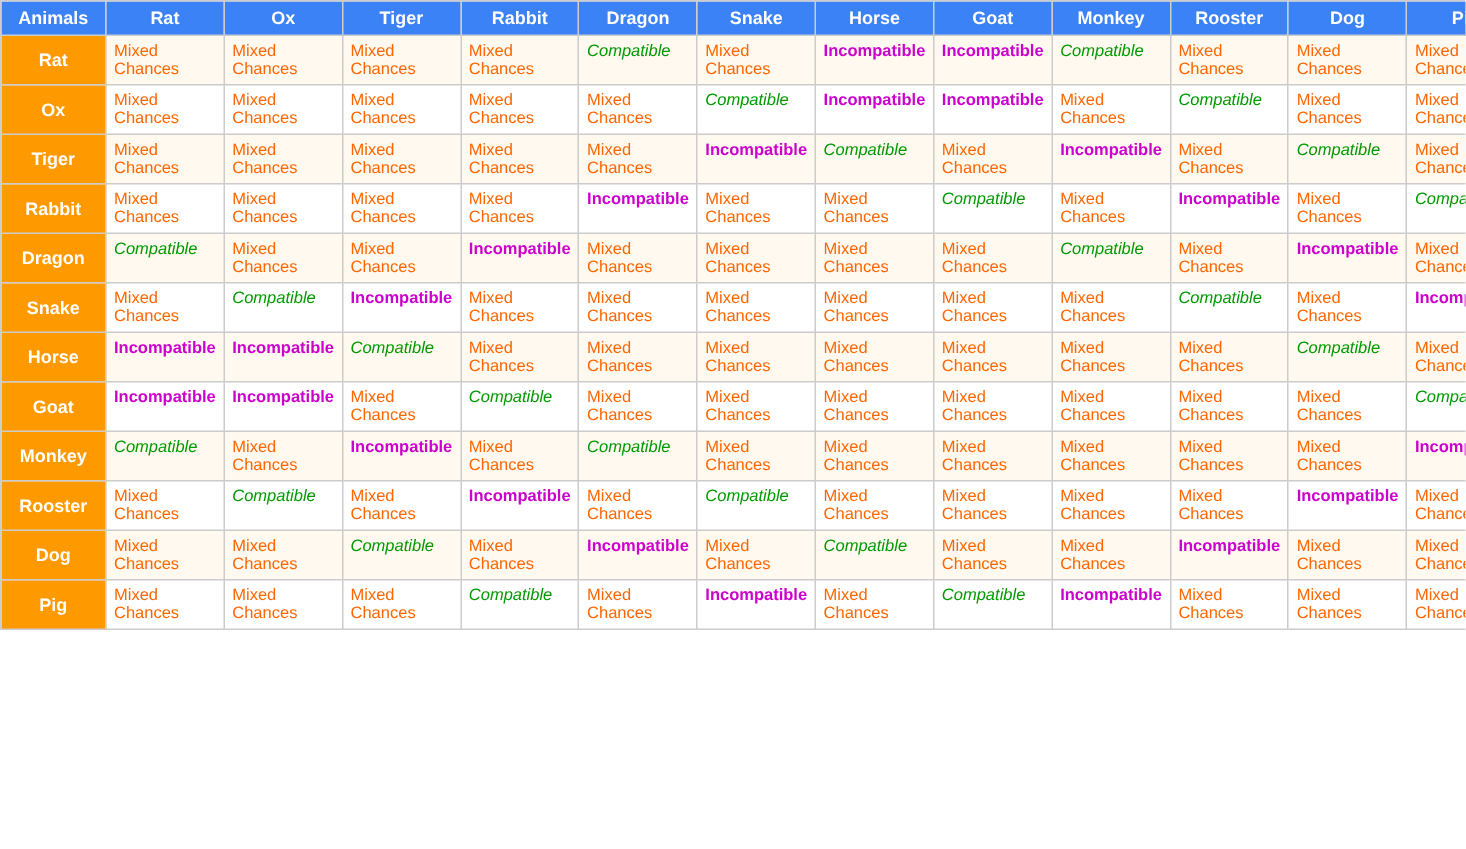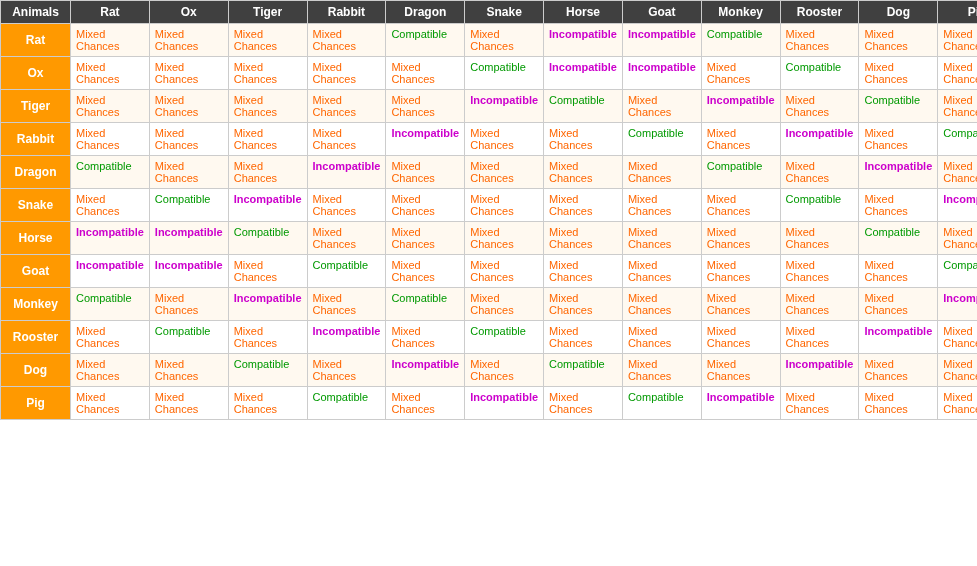--- a/index.html
+++ b/index.html
@@ -1,36 +1,36 @@
 <!DOCTYPE html>
 <html><head>
   <meta charset="utf-8">
   <style>
     * { margin: 0; padding: 0; box-sizing: border-box; }
     body { font-family: Arial, sans-serif; font-size: 11px; background: #fff; }
     table { border-collapse: collapse; width: 977px; }
     th, td { border: 1px solid #ccc; padding: 4px 5px; vertical-align: top; min-width: 70px; }
     thead th {
-      background: #404040;
+      background: #3b82f6;
       color: #fff;
       font-weight: bold;
       text-align: center;
       font-size: 12px;
       white-space: nowrap;
     }
     tbody tr td:first-child {
       background: #ff9900;
       color: #fff;
       font-weight: bold;
       text-align: center;
       vertical-align: middle;
       font-size: 12px;
       white-space: nowrap;
     }
-    .compatible { color: #009900; font-weight: normal; }
+    .compatible { color: #009900; font-weight: normal; font-style: italic; }
     .incompatible { color: #cc00cc; font-weight: bold; }
     .mixed { color: #ff6600; font-weight: normal; }
     tbody tr:nth-child(odd) td { background-color: #fff9f0; }
     tbody tr:nth-child(even) td { background-color: #fff; }
     tbody tr td:first-child { background: #ff9900 !important; }
   </style>
 </head>
 <body>
 
 <table>

